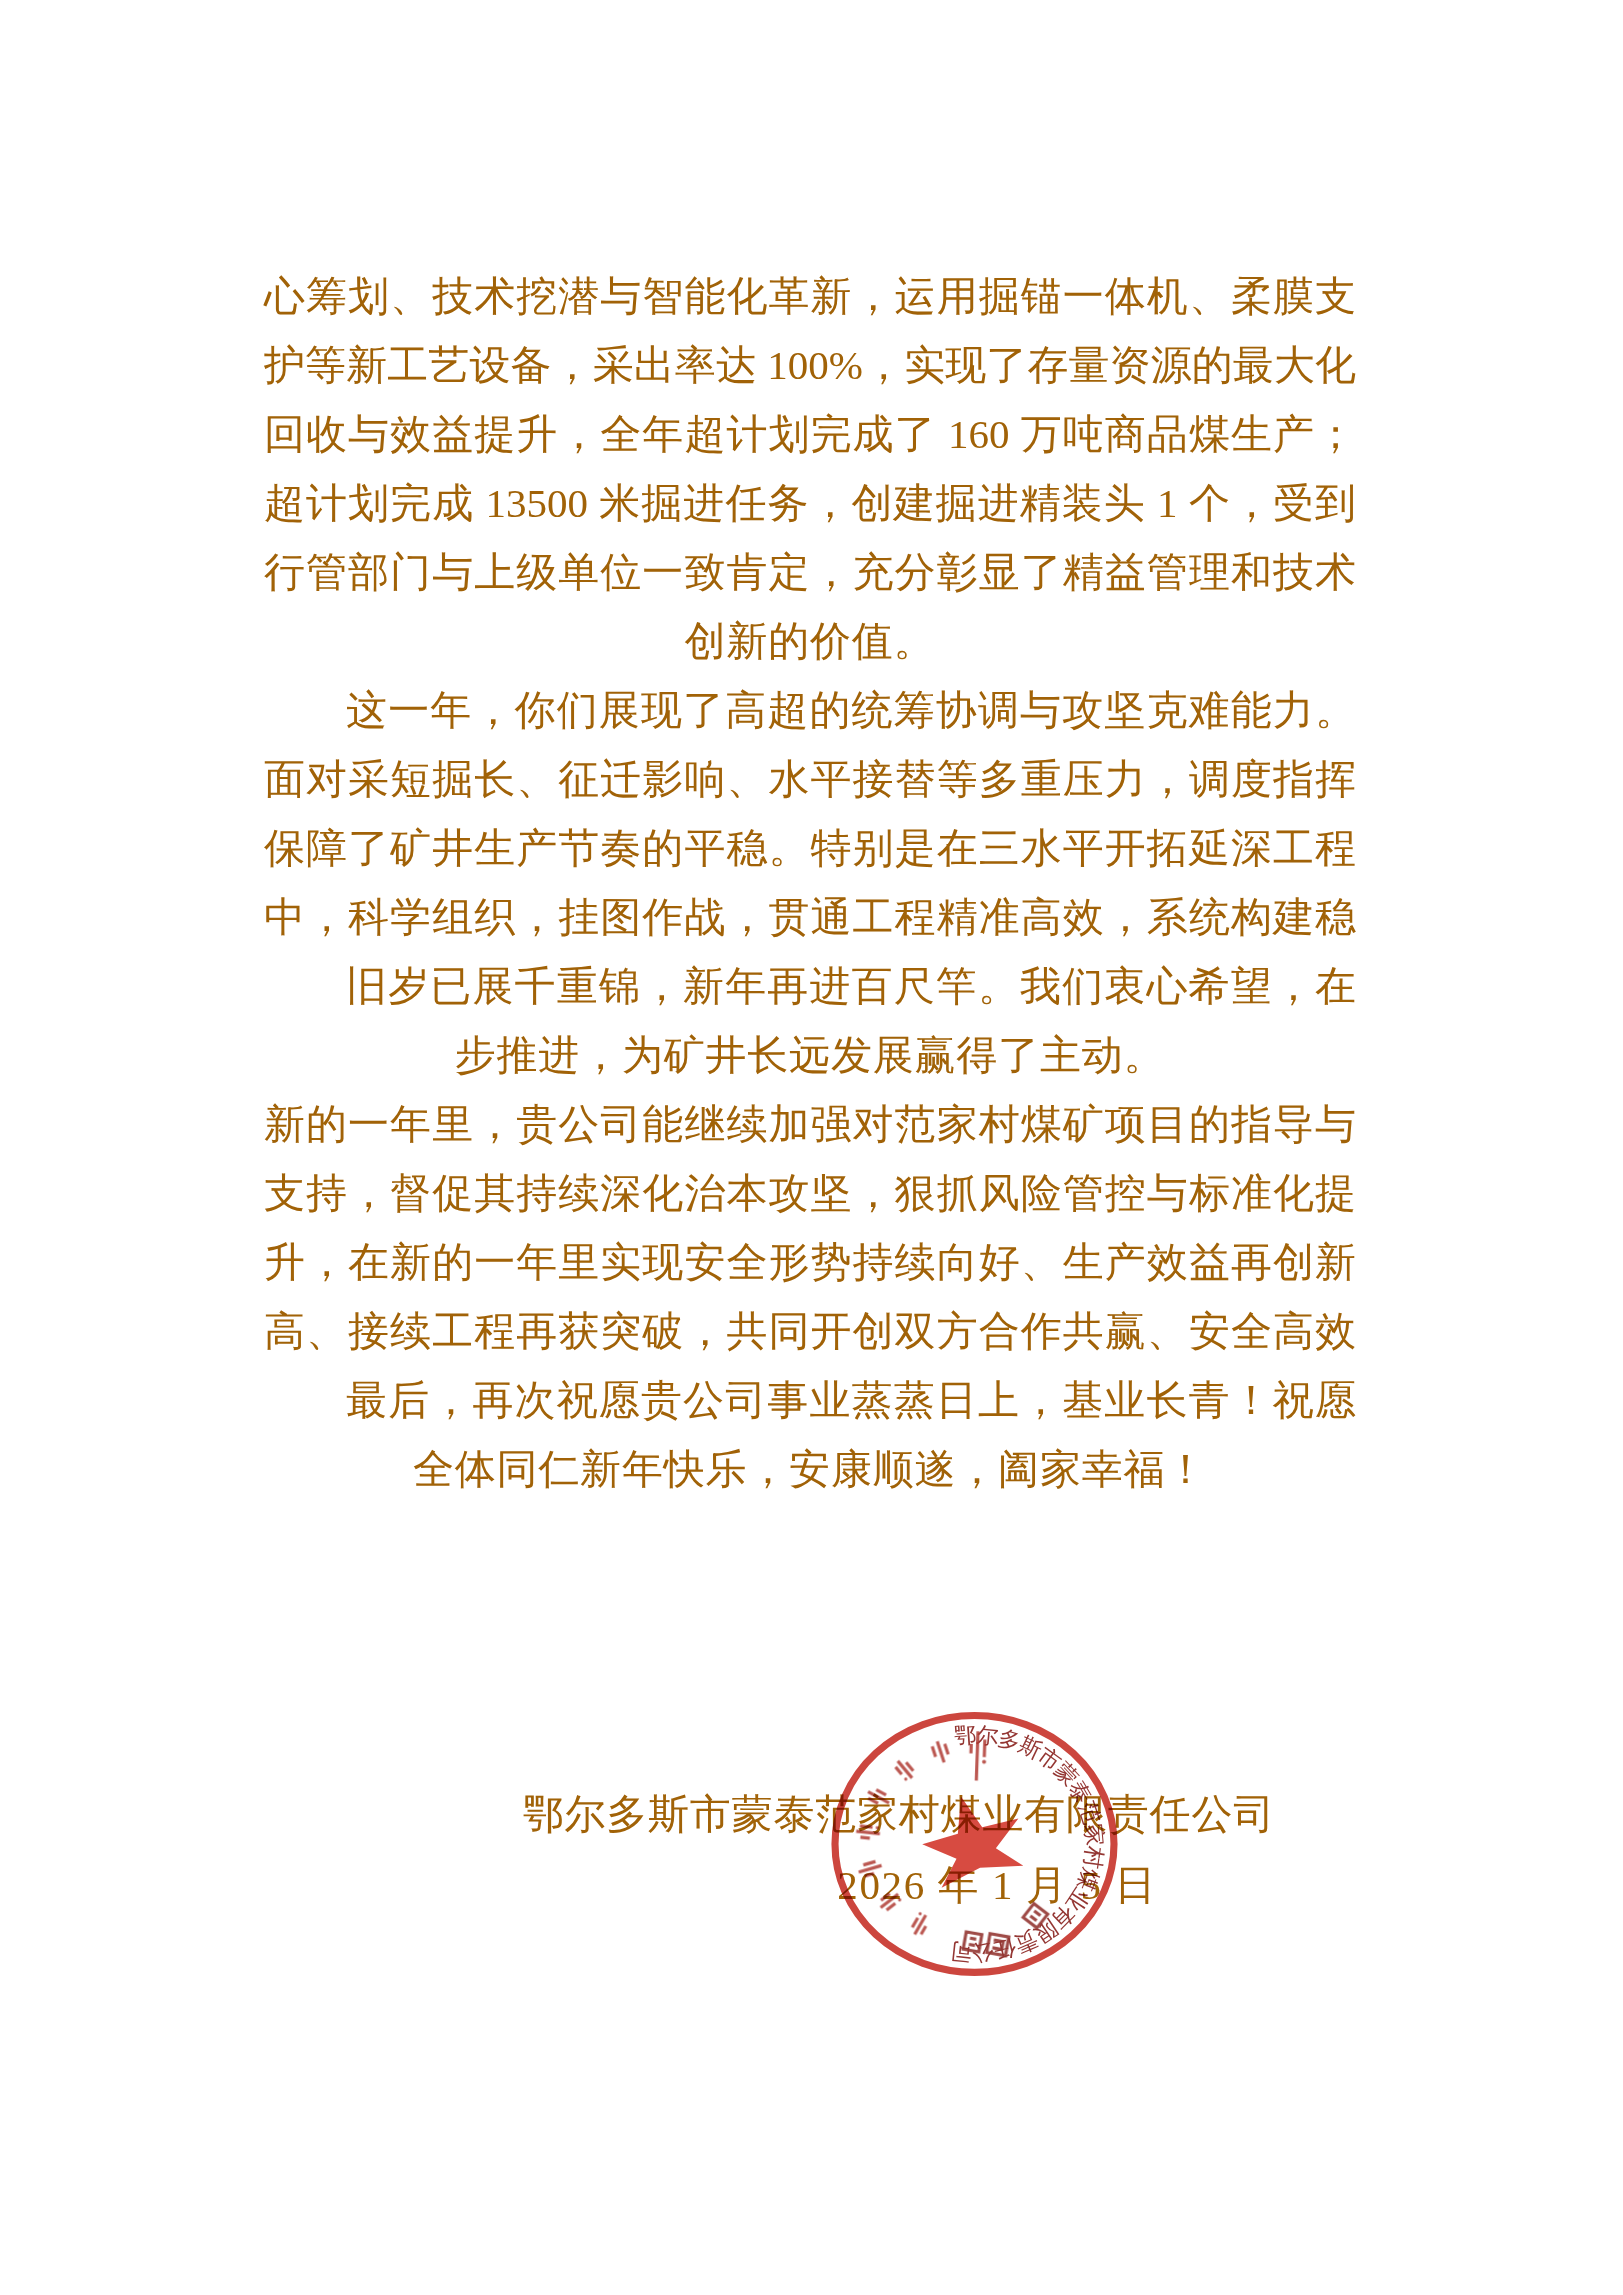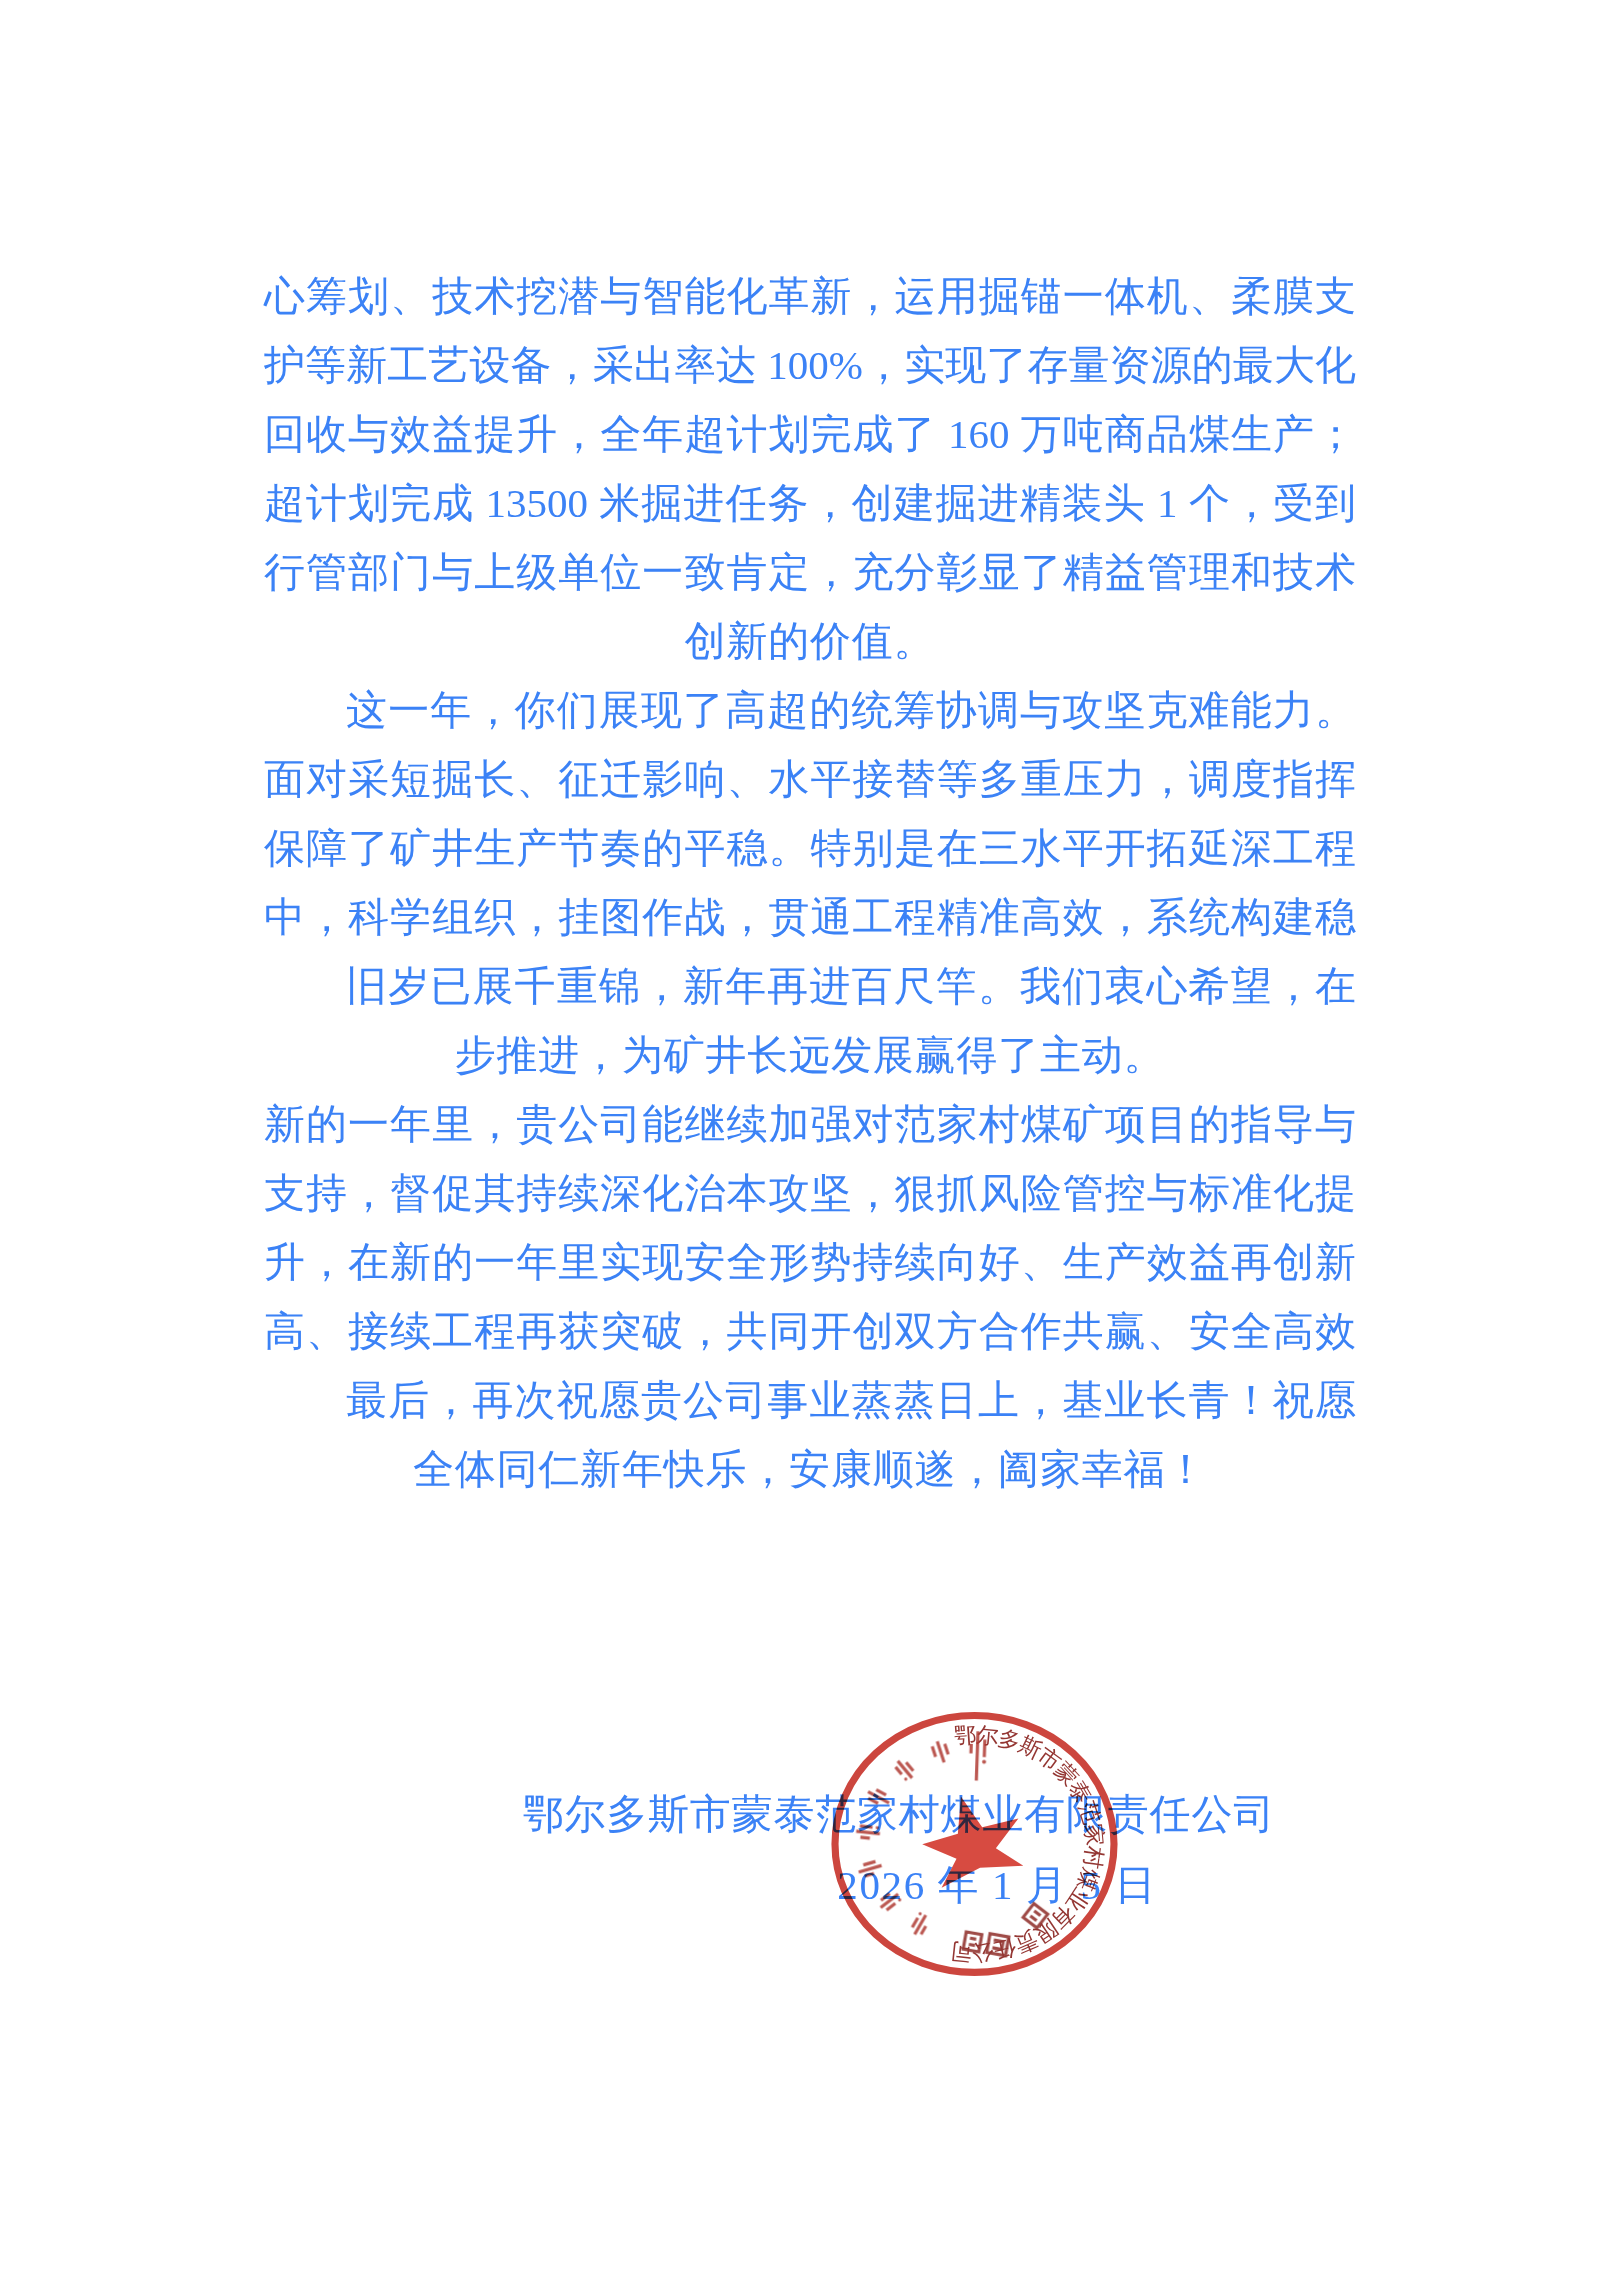--- a/index.html
+++ b/index.html
@@ -2,21 +2,21 @@
 <html style="font-size:12.7px"><head>
 <meta charset="utf-8">
 <style>
   html,body{margin:0;padding:0;}
   .page{
     position:relative;
     width:1623px;height:2295px;
     background:#ffffff;
     overflow:hidden;
     font-family:"Liberation Serif","DejaVu Serif",serif;
-    color:#3b82f6;
+    color:#a16207;
   }
   .doc-body{
     position:absolute;
     left:264px;top:262px;width:1092px;
   }
   .line{
     font-size:41px;
     line-height:69px;
     height:69px;
     white-space:nowrap;

